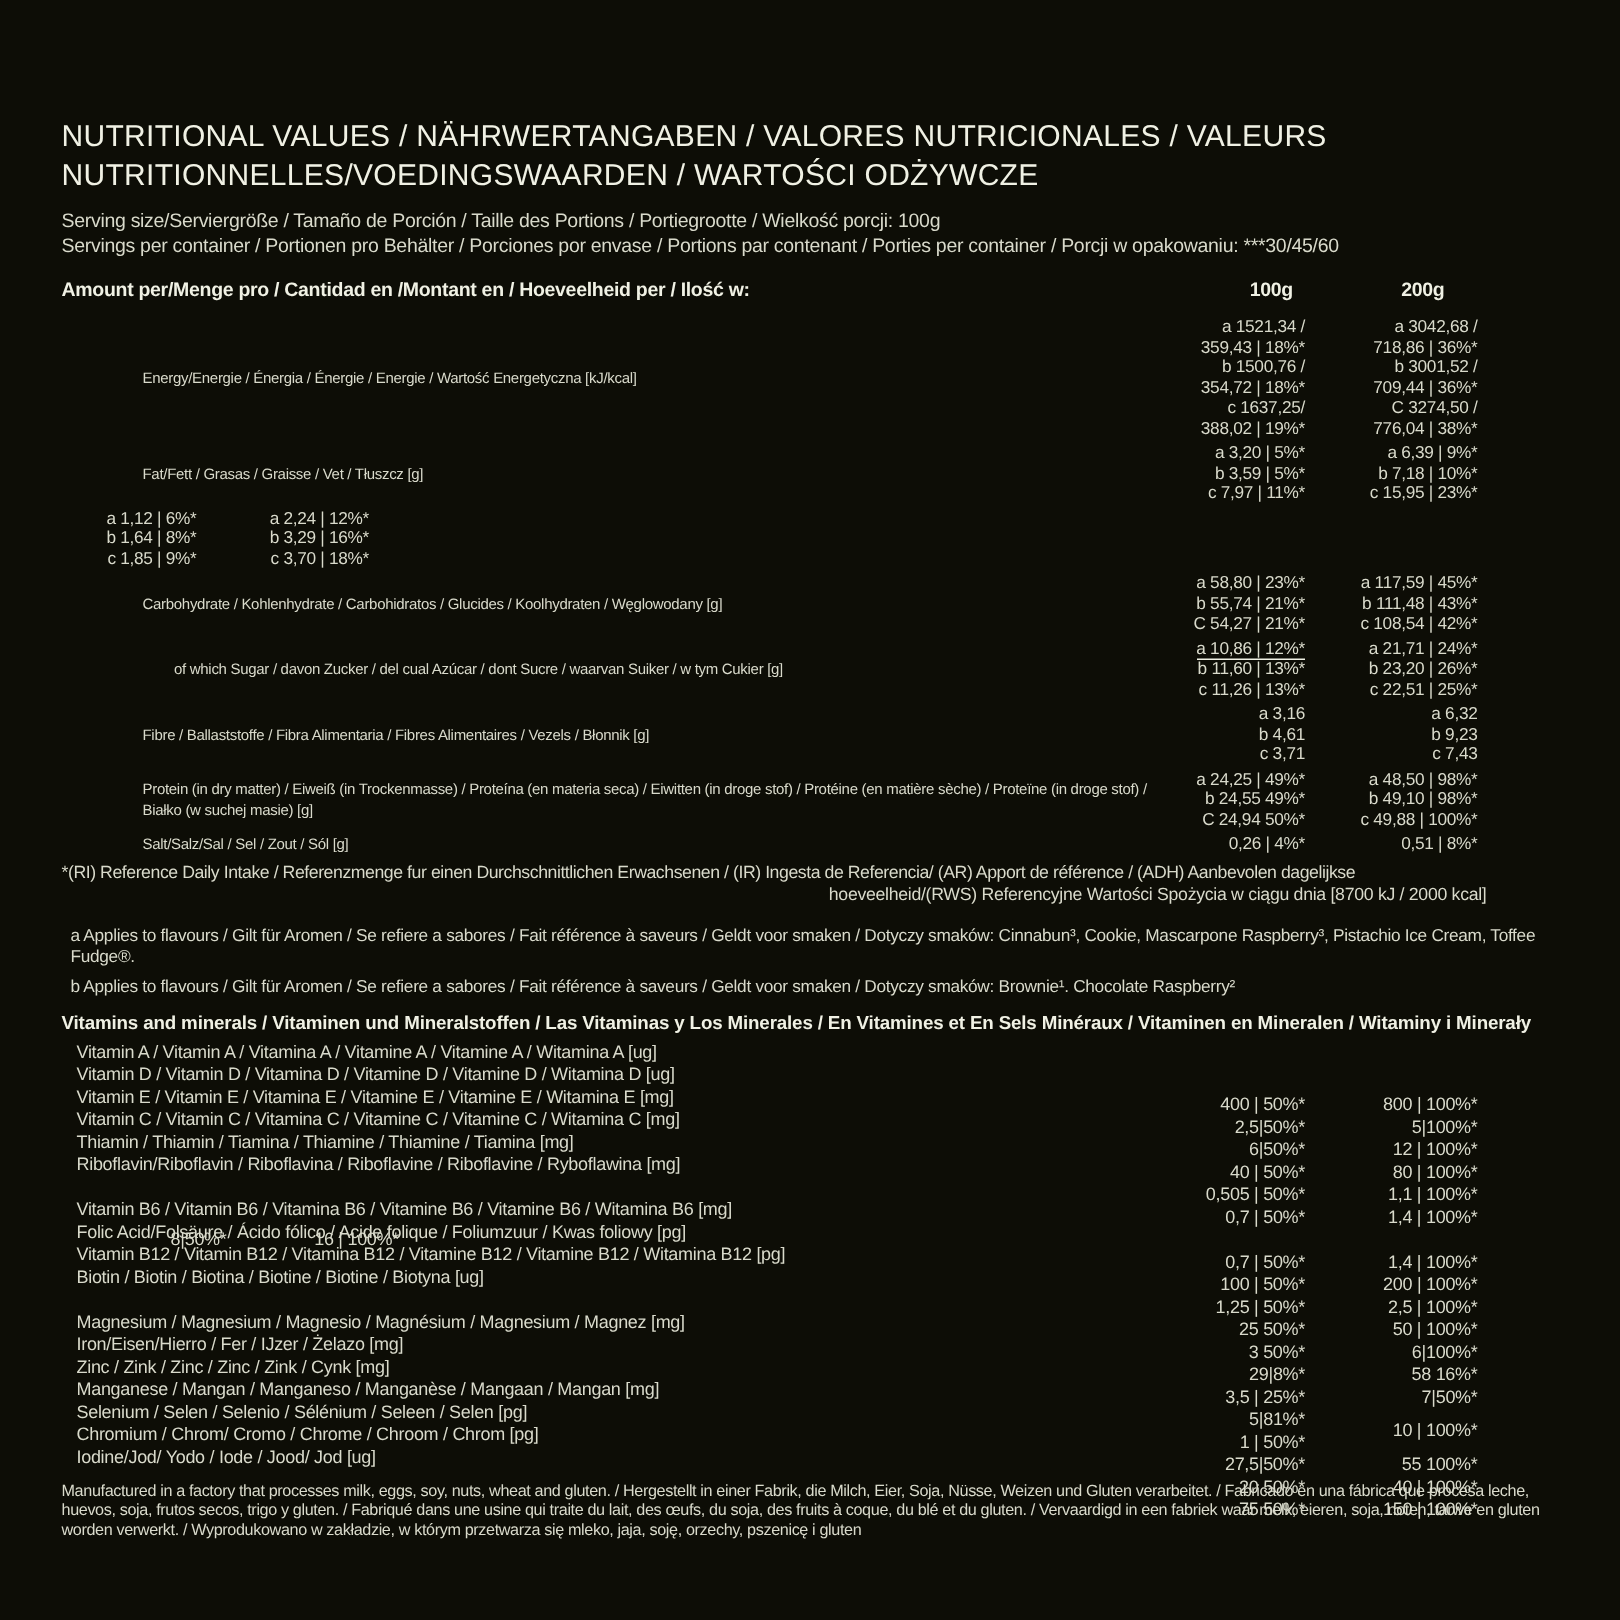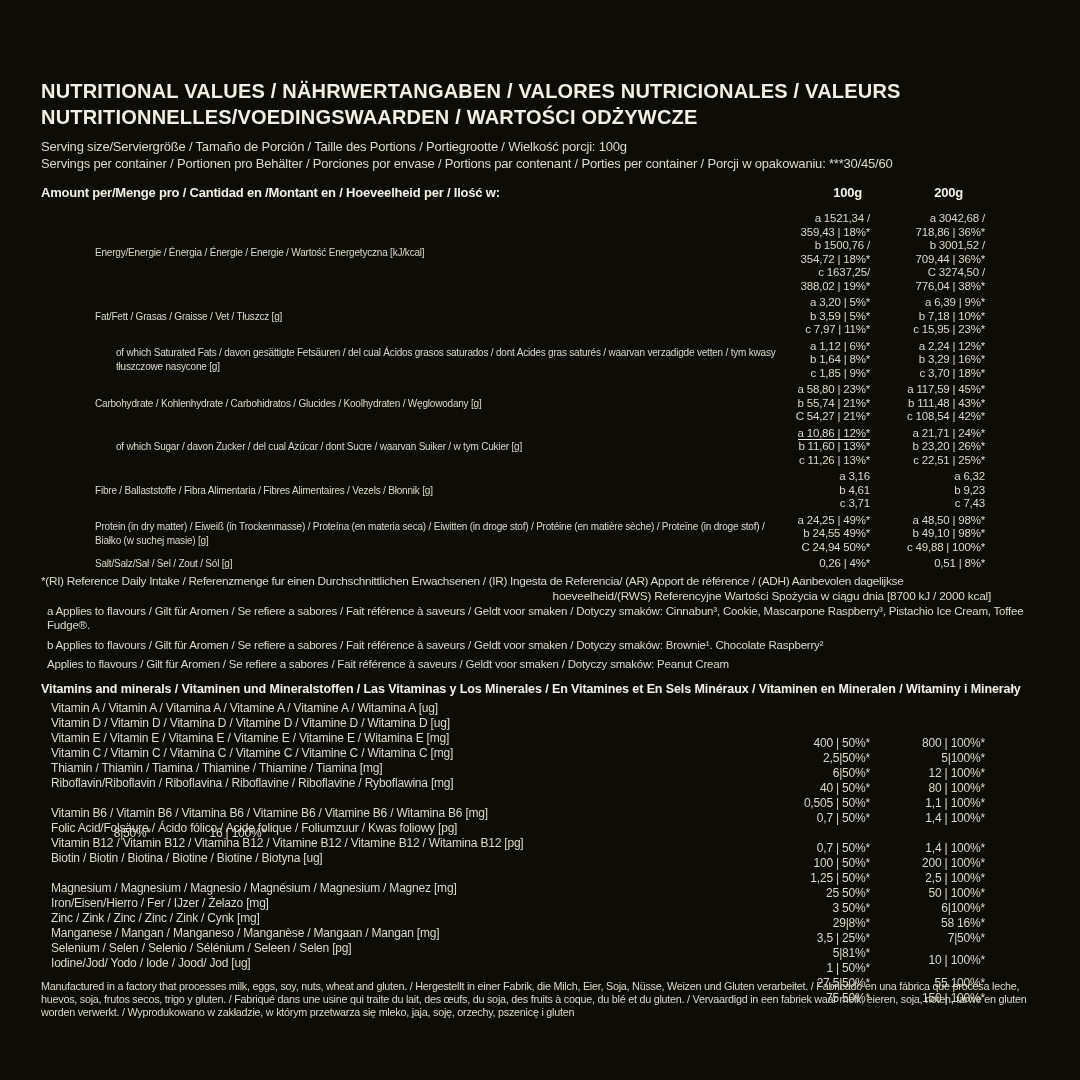--- a/index.html
+++ b/index.html
@@ -12,21 +12,21 @@
   body{
     background:var(--bg);
     color:var(--text);
     font-family:"Liberation Sans", sans-serif;
     letter-spacing:-0.2px;
   }
   .page{width:1080px;height:1080px;padding:78px 45px 0 41px;}
   .title{
     color:var(--bright);
     font-size:20px;
-    font-weight:bold;
+    font-weight:normal;
     line-height:26px;
     letter-spacing:0.2px;
     max-width:945px;
     margin:0 0 9px 0;
   }
   .serving-line{font-size:13px;line-height:16.5px;margin:0;}
   
   .thead{display:flex;margin-top:13px;padding-right:50px;font-weight:bold;color:var(--bright);font-size:13px;}
   .thead .hlabel{flex:1;}
   .thead .h100{width:90px;text-align:right;padding-right:8px;}
@@ -40,21 +40,21 @@
   .vcol.c100{width:90px;}
   .vcol.c200{width:115px;}
   .ln{line-height:13.5px;white-space:nowrap;}
   [data-name="nutrient-row-sugar"] .c100 .ln:first-child span{border-bottom:1.5px solid var(--bright);}
   
   .ri-note{margin-top:3px;font-size:11.8px;line-height:15px;}
   .ri-note .ri1{white-space:nowrap;letter-spacing:-0.3px;}
   .ri-note .ri2{text-align:right;padding-right:44px;}
   
   .fnote{font-size:11.5px;line-height:14.5px;margin:0;padding-left:6px;max-width:990px;}
-  .fnote.first{margin-top:0;}
+  .fnote.first{margin-top:13px;}
   .fnote + .fnote{margin-top:5px;}
   
   .vhead{margin-top:10px;font-size:12.5px;font-weight:bold;color:var(--bright);letter-spacing:-0.1px;}
   #vitamin-rows{margin-top:5px;}
   .vrow{display:flex;align-items:flex-start;padding-right:50px;height:15px;}
   .vlabel{flex:1;font-size:12px;padding-left:10px;white-space:nowrap;}
   .vv{text-align:right;font-size:12px;white-space:nowrap;margin-top:35px;}
   .vv.c100{width:110px;}
   .vv.c200{width:115px;}
   [data-name="vitamin-row-zinc"] .vv.c200 span{position:relative;top:7px;}
@@ -104,21 +104,20 @@
           <div class="ln" data-name="value-line"><span>b 3,59 | 5%*</span></div>
           <div class="ln" data-name="value-line"><span>c 7,97 | 11%*</span></div>
         </div>
         <div class="vcol c200" data-name="nutrient-value-c200">
           <div class="ln" data-name="value-line"><span>a 6,39 | 9%*</span></div>
           <div class="ln" data-name="value-line"><span>b 7,18 | 10%*</span></div>
           <div class="ln" data-name="value-line"><span>c 15,95 | 23%*</span></div>
         </div>
       </div>
       <div class="nrow sub" data-name="nutrient-row-saturated-fat">
-        <div class="nlabel" data-name="nutrient-label">of which Saturated Fats / davon gesättigte Fetsäuren / del cual Ácidos grasos saturados / dont Acides gras saturés / waarvan verzadigde vetten / tym kwasy tłuszczowe nasycone [g]</div>
         <div class="vcol c100" data-name="nutrient-value-c100">
           <div class="ln" data-name="value-line"><span>a 1,12 | 6%*</span></div>
           <div class="ln" data-name="value-line"><span>b 1,64 | 8%*</span></div>
           <div class="ln" data-name="value-line"><span>c 1,85 | 9%*</span></div>
         </div>
         <div class="vcol c200" data-name="nutrient-value-c200">
           <div class="ln" data-name="value-line"><span>a 2,24 | 12%*</span></div>
           <div class="ln" data-name="value-line"><span>b 3,29 | 16%*</span></div>
           <div class="ln" data-name="value-line"><span>c 3,70 | 18%*</span></div>
         </div>
@@ -186,21 +185,20 @@
       </div>
     </div>
 
   <div class="ri-note" data-name="reference-intake-note">
     <div class="ri1" data-name="reference-intake-line1">*(RI) Reference Daily Intake / Referenzmenge fur einen Durchschnittlichen Erwachsenen / (IR) Ingesta de Referencia/ (AR) Apport de référence / (ADH) Aanbevolen dagelijkse</div>
     <div class="ri2" data-name="reference-intake-line2">hoeveelheid/(RWS) Referencyjne Wartości Spożycia w ciągu dnia [8700 kJ / 2000 kcal]</div>
   </div>
 
   <p class="fnote first" data-name="flavour-footnote-a">a Applies to flavours / Gilt für Aromen / Se refiere a sabores / Fait référence à saveurs / Geldt voor smaken / Dotyczy smaków: Cinnabun³, Cookie, Mascarpone Raspberry³, Pistachio Ice Cream, Toffee Fudge®.</p>
   <p class="fnote" data-name="flavour-footnote-b">b Applies to flavours / Gilt für Aromen / Se refiere a sabores / Fait référence à saveurs / Geldt voor smaken / Dotyczy smaków: Brownie¹. Chocolate Raspberry²</p>
-  <p class="fnote" data-name="flavour-footnote-c">Applies to flavours / Gilt für Aromen / Se refiere a sabores / Fait référence à saveurs / Geldt voor smaken / Dotyczy smaków: Peanut Cream</p>
 
   <div class="vhead" data-name="vitamins-minerals-header">Vitamins and minerals / Vitaminen und Mineralstoffen / Las Vitaminas y Los Minerales / En Vitamines et En Sels Minéraux / Vitaminen en Mineralen / Witaminy i Minerały</div>
 
   <div id="vitamin-rows" data-name="vitamins-minerals-table">
       <div class="vrow" data-name="vitamin-row-vitamin-a">
         <span class="vlabel" data-name="vitamin-label">Vitamin A / Vitamin A / Vitamina A / Vitamine A / Vitamine A / Witamina A [ug]</span>
         <span class="vv c100" data-name="vitamin-value-c100"><span>400 | 50%*</span></span>
         <span class="vv c200" data-name="vitamin-value-c200"><span>800 | 100%*</span></span>
       </div>
       <div class="vrow" data-name="vitamin-row-vitamin-d">
@@ -275,20 +273,25 @@
       <div class="vrow" data-name="vitamin-row-manganese">
         <span class="vlabel" data-name="vitamin-label">Manganese / Mangan / Manganeso / Manganèse / Mangaan / Mangan [mg]</span>
         <span class="vv c100" data-name="vitamin-value-c100"><span>1 | 50%*</span></span>
         <span class="vv c200" data-name="vitamin-value-c200"><span></span></span>
       </div>
       <div class="vrow" data-name="vitamin-row-selenium">
         <span class="vlabel" data-name="vitamin-label">Selenium / Selen / Selenio / Sélénium / Seleen / Selen [pg]</span>
         <span class="vv c100" data-name="vitamin-value-c100"><span>27,5|50%*</span></span>
         <span class="vv c200" data-name="vitamin-value-c200"><span>55 100%*</span></span>
       </div>
+      <div class="vrow" data-name="vitamin-row-chromium">
+        <span class="vlabel" data-name="vitamin-label">Chromium / Chrom/ Cromo / Chrome / Chroom / Chrom [pg]</span>
+        <span class="vv c100" data-name="vitamin-value-c100"><span>20 50%*</span></span>
+        <span class="vv c200" data-name="vitamin-value-c200"><span>40 | 100%*</span></span>
+      </div>
       <div class="vrow" data-name="vitamin-row-iodine">
         <span class="vlabel" data-name="vitamin-label">Iodine/Jod/ Yodo / Iode / Jood/ Jod [ug]</span>
         <span class="vv c100" data-name="vitamin-value-c100"><span>75 50%*</span></span>
         <span class="vv c200" data-name="vitamin-value-c200"><span>150 | 100%*</span></span>
       </div>
     </div>
 
   <p class="footer" data-name="allergen-footer">Manufactured in a factory that processes milk, eggs, soy, nuts, wheat and gluten. / Hergestellt in einer Fabrik, die Milch, Eier, Soja, Nüsse, Weizen und Gluten verarbeitet. / Fabricado en una fábrica que procesa leche, huevos, soja, frutos secos, trigo y gluten. / Fabriqué dans une usine qui traite du lait, des œufs, du soja, des fruits à coque, du blé et du gluten. / Vervaardigd in een fabriek waar melk, eieren, soja, noten, tarwe en gluten worden verwerkt. / Wyprodukowano w zakładzie, w którym przetwarza się mleko, jaja, soję, orzechy, pszenicę i gluten</p>
 
 </div>

